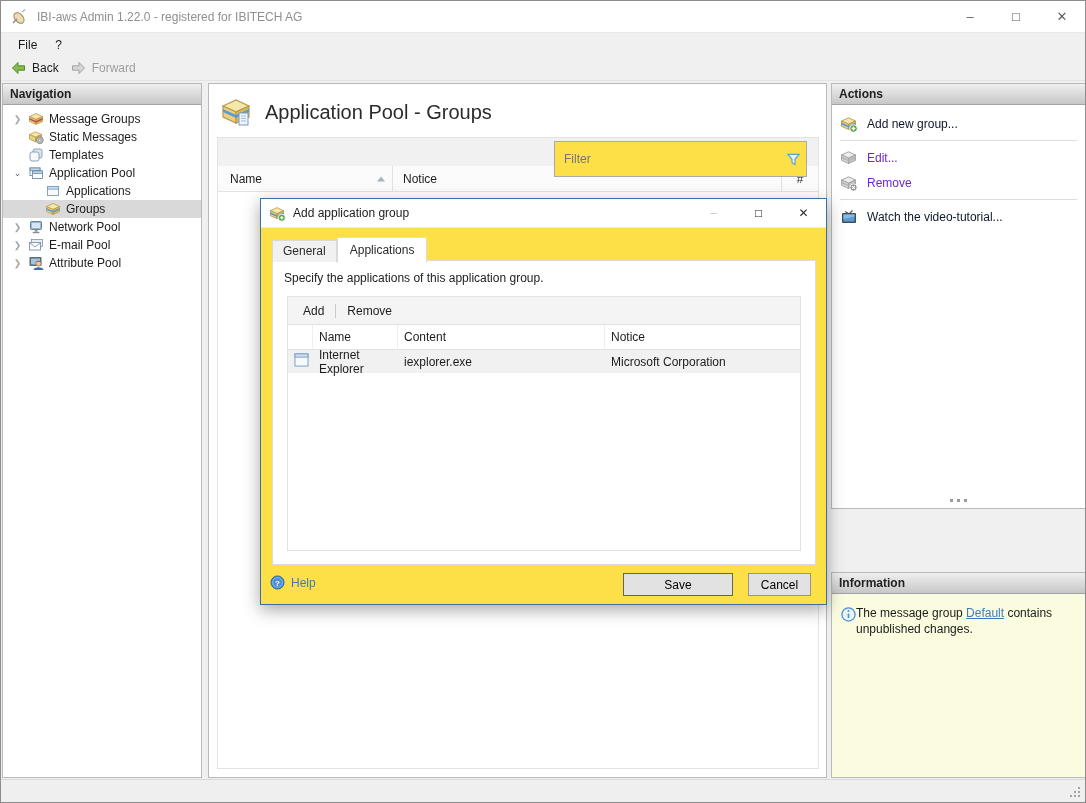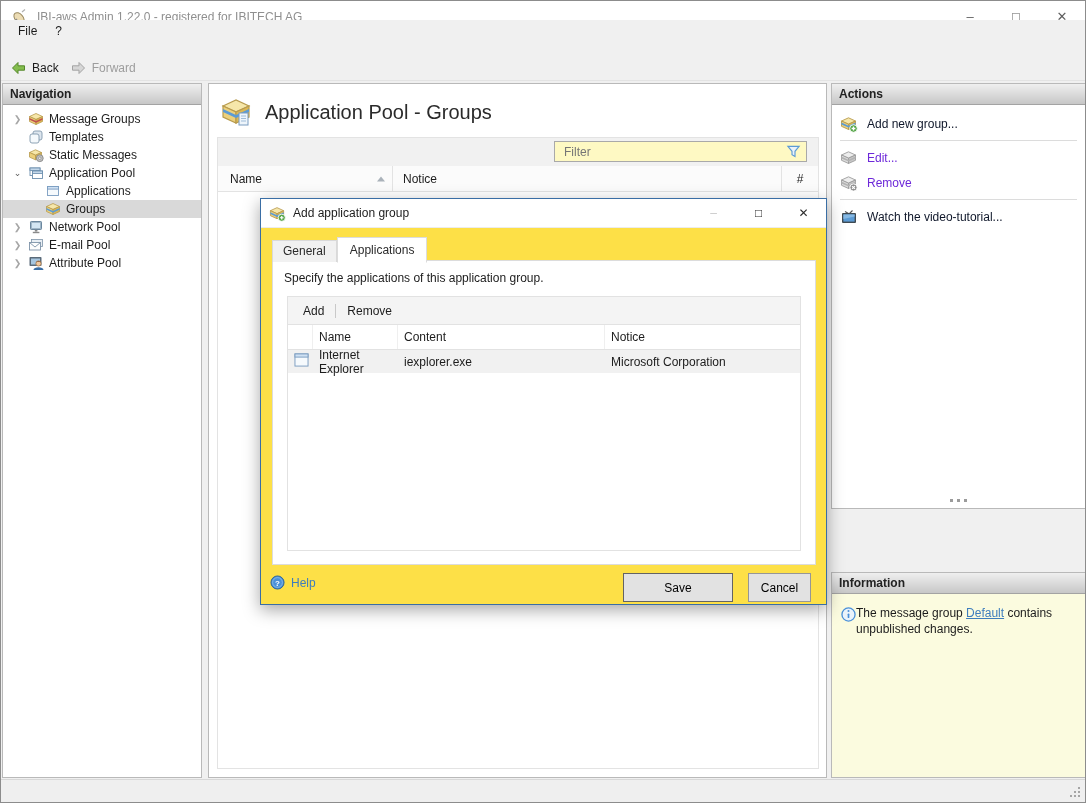--- a/index.html
+++ b/index.html
@@ -11,21 +11,21 @@
   }
   
   .titlebar { position:absolute; left:0; top:0; right:0; height:32px; background:#fff;
     border-bottom:1px solid #e9e9e9; display:flex; align-items:center; }
   .titlebar .app-ico { margin-left:9px; width:18px; height:18px; }
   .titlebar .title-text { margin-left:9px; color:#8f8f8f; }
   .win-controls { margin-left:auto; display:flex; height:100%; }
   .win-btn { width:46px; display:flex; align-items:center; justify-content:center;
     color:#5f5f5f; font-size:13px; cursor:default; }
   
-  .menubar { position:absolute; left:0; top:19px; right:0; height:22px; display:flex;
+  .menubar { position:absolute; left:0; top:33px; right:0; height:22px; display:flex;
     align-items:center; padding-left:8px; background:#f0f0f0; }
   .menu-item { padding:2px 9px; }
   .toolbar { position:absolute; left:0; top:55px; right:0; height:25px; display:flex;
     align-items:center; padding-left:5px; background:#f0f0f0; border-bottom:1px solid #e3e3e3; }
   .tool-btn { display:flex; align-items:center; gap:5px; padding:2px 7px 2px 4px; }
   .tool-btn.disabled { color:#9d9d9d; }
   
   .panel-header { height:21px; background:linear-gradient(#efefef,#c7c7c7);
     border-bottom:1px solid #a3a3a3; font-weight:bold; padding:3px 7px; color:#222; }
   .nav-panel { position:absolute; left:1px; top:82px; width:200px; bottom:24px;
@@ -46,22 +46,22 @@
   .tree-ico { width:16px; height:16px; margin-left:3px; flex:0 0 auto; }
   .tree-lbl { margin-left:5px; white-space:nowrap; }
   .indent1 { margin-left:20px; }
   
   .main-title { position:absolute; left:11px; top:12px; display:flex; align-items:center; }
   .main-title .big-ico { width:32px; height:32px; }
   .main-title .txt { margin-left:13px; font-size:20px; color:#2b2b2b; }
   .table-block { position:absolute; left:8px; top:53px; right:7px; bottom:8px;
     border:1px solid #e3e3e3; background:#fff; }
   .filter-bar { position:relative; height:28px; background:#f1f1f1; }
-  .filter-wrap { position:absolute; right:11px; top:3px; width:253px; height:21px;
-    background:#fef9c3; border:1px solid #a9a9a9; display:flex; align-items:center; }
+  .filter-wrap { position:absolute; right:11px; top:3px; width:253px; height:36px;
+    background:#fde047; border:1px solid #a9a9a9; display:flex; align-items:center; }
   .filter-wrap input { flex:1; border:none; outline:none; padding:0 4px 0 9px; font:inherit;
     color:#1c1c1c; background:transparent; }
   .filter-wrap input::placeholder { color:#767676; }
   .funnel { width:17px; height:15px; margin-right:4px; flex:0 0 auto; }
   .main-thead { display:flex; height:26px; background:#fbfbfb; border-bottom:1px solid #e3e3e3; }
   .main-thead .cell { display:flex; align-items:center; }
   .th-name { width:175px; padding-left:12px; border-right:1px solid #e3e3e3; }
   .sort-ico { margin-left:auto; margin-right:6px; width:10px; height:8px; }
   .th-notice { flex:1; padding-left:10px; }
   .th-count { width:37px; border-left:1px solid #e3e3e3; justify-content:center; }
@@ -119,21 +119,21 @@
   .c-name { width:85px; flex:0 0 auto; }
   .c-content { width:207px; flex:0 0 auto; }
   .c-notice { flex:1; border-right:none !important; }
   .dlg-row { display:flex; height:23px; background:#f1f1f1; align-items:center; }
   .dlg-row .cell { padding-left:6px; }
   .row-ico { width:15px; height:14px; margin-left:6px; }
   .dlg-footer { position:absolute; left:0; right:0; bottom:0; height:39px; }
   .help-link { position:absolute; left:9px; top:10px; display:flex; align-items:center;
     gap:6px; color:#3e7dbd; cursor:pointer; }
   .help-ico { width:15px; height:15px; }
-  .btn { position:absolute; top:8px; height:29px; background:#e2e2e2; font:inherit;
+  .btn { position:absolute; top:8px; height:23px; background:#e2e2e2; font:inherit;
     cursor:pointer; }
   .btn-save { right:93px; width:110px; border:1px solid #636363; }
   .btn-cancel { right:15px; width:63px; border:1px solid #969696; }
 </style>
 </head>
 <body>
 
 <div class="window">
 
   <div class="titlebar">
@@ -181,36 +181,36 @@
           <path d="M1.5 5.5 L8 8.5 V13.5 L1.5 10.5 Z" fill="#ecd07b" stroke="#b89b4e" stroke-width="0.8"></path>
           <path d="M14.5 5.5 L8 8.5 V13.5 L14.5 10.5 Z" fill="#dcb854" stroke="#b89b4e" stroke-width="0.8"></path>
           <path d="M1.5 7 L8 10 L14.5 7 V8.8 L8 11.8 L1.5 8.8 Z" fill="#c0504d"></path>
         </svg>
         <span class="tree-lbl">Message Groups</span>
       </div>
 
       <div class="tree-row">
         <span class="chev"></span>
         <svg class="tree-ico" viewBox="0 0 16 16">
-          <rect x="5" y="2" width="9" height="9" rx="2" fill="#dde6ee" stroke="#8298ad" stroke-width="0.9"></rect>
-          <rect x="2" y="5" width="9" height="9" rx="2" fill="#f5f9fc" stroke="#8298ad" stroke-width="0.9"></rect>
-        </svg>
-        <span class="tree-lbl">Templates</span>
-      </div>
-
-      <div class="tree-row">
-        <span class="chev"></span>
-        <svg class="tree-ico" viewBox="0 0 16 16">
           <path d="M1.5 5.5 L7.5 2.8 L13.5 5.5 L7.5 8.2 Z" fill="#f6e7aa" stroke="#b89b4e" stroke-width="0.8"></path>
           <path d="M1.5 5.5 L7.5 8.2 V12.8 L1.5 10.1 Z" fill="#ecd07b" stroke="#b89b4e" stroke-width="0.8"></path>
           <path d="M13.5 5.5 L7.5 8.2 V12.8 L13.5 10.1 Z" fill="#dcb854" stroke="#b89b4e" stroke-width="0.8"></path>
           <circle cx="11.8" cy="11.2" r="3.4" fill="#c2c2c2" stroke="#878787" stroke-width="0.9"></circle>
           <circle cx="11.8" cy="11.2" r="1.3" fill="#f0f0f0" stroke="#878787" stroke-width="0.7"></circle>
         </svg>
         <span class="tree-lbl">Static Messages</span>
+      </div>
+
+      <div class="tree-row">
+        <span class="chev"></span>
+        <svg class="tree-ico" viewBox="0 0 16 16">
+          <rect x="5" y="2" width="9" height="9" rx="2" fill="#dde6ee" stroke="#8298ad" stroke-width="0.9"></rect>
+          <rect x="2" y="5" width="9" height="9" rx="2" fill="#f5f9fc" stroke="#8298ad" stroke-width="0.9"></rect>
+        </svg>
+        <span class="tree-lbl">Templates</span>
       </div>
 
       <div class="tree-row">
         <span class="chev expanded">⌄</span>
         <svg class="tree-ico" viewBox="0 0 16 16">
           <rect x="2" y="3" width="10" height="7.5" fill="#fff" stroke="#6d8fae" stroke-width="0.9"></rect>
           <rect x="2" y="3" width="10" height="2.4" fill="#c9dcee" stroke="#6d8fae" stroke-width="0.9"></rect>
           <rect x="4.5" y="6" width="10" height="7.5" fill="#fff" stroke="#6d8fae" stroke-width="0.9"></rect>
           <rect x="4.5" y="6" width="10" height="2.4" fill="#c9dcee" stroke="#6d8fae" stroke-width="0.9"></rect>
         </svg>

